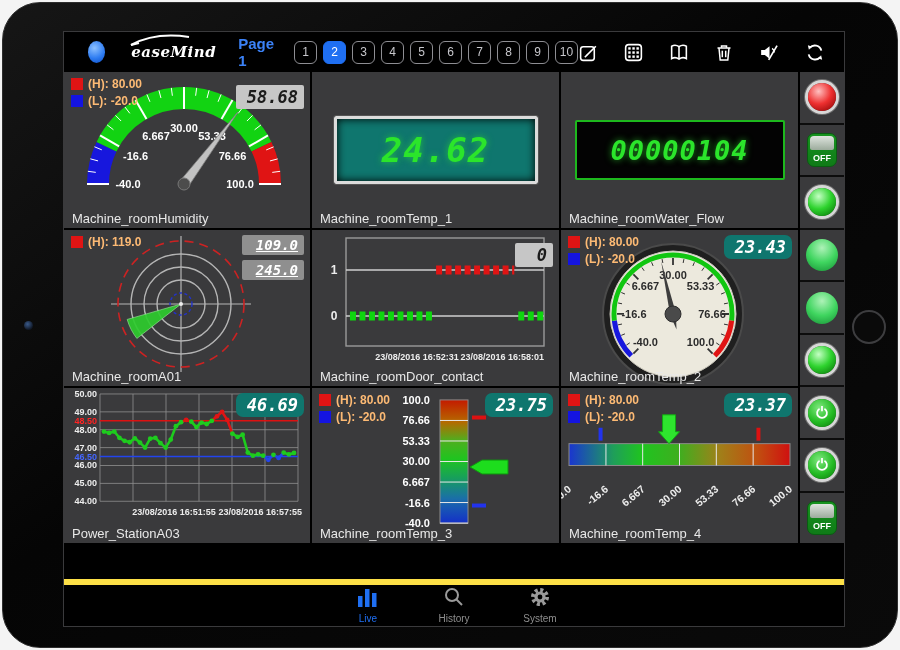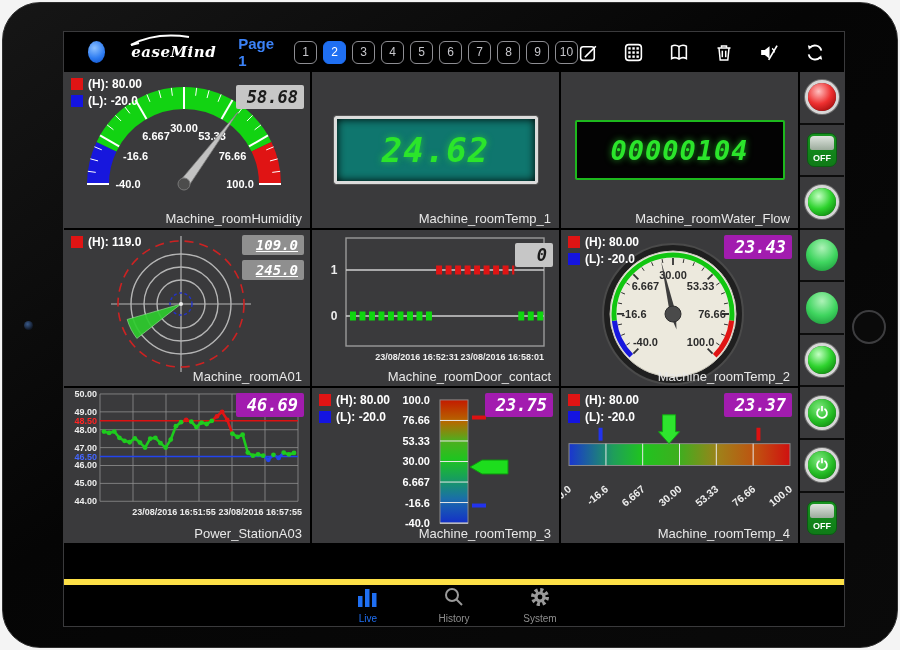--- a/index.html
+++ b/index.html
@@ -26,31 +26,31 @@
     display:flex;align-items:center;justify-content:center;box-sizing:border-box;cursor:pointer;}
   .pbtn.active{background:#1f6ff2;border-color:#1f6ff2;color:#fff;}
   .tb-icons{display:flex;gap:24px;margin-left:auto;margin-right:18px;align-items:center;}
   .tb-icons svg{display:block;cursor:pointer;}
   
   .grid{position:absolute;left:0;top:40px;width:780px;height:473px;display:grid;
     grid-template-columns:246px 247px 237px 1fr;grid-template-rows:156px 156px 155px;gap:2px;background:#000;}
   .panel{background:#3a3a3c;position:relative;overflow:hidden;}
   .panel svg.wsvg{position:absolute;left:0;top:0;width:100%;height:100%;}
   .legend{position:absolute;left:7px;top:5px;display:flex;flex-direction:column;gap:3px;z-index:3;}
-  .lrow{display:flex;align-items:center;gap:5px;color:#ffffff;font-size:12px;font-weight:bold;}
+  .lrow{display:flex;align-items:center;gap:5px;color:#fdba74;font-size:12px;font-weight:bold;}
   .sq{width:12px;height:12px;display:inline-block;}
   .sq.red{background:#e01414;} .sq.blue{background:#1414e0;}
   .valbox{position:absolute;right:6px;top:5px;z-index:3;text-align:right;padding:2px 6px;border-radius:2px;
     font-family:"DejaVu Sans Mono",monospace;font-style:italic;font-weight:bold;font-size:17px;line-height:20px;}
   .valbox.light{background:#c6c6c6;color:#1b1b1b;min-width:56px;margin-top:8px;}
-  .valbox.gray{background:#a21caf;color:#fff;min-width:56px;}
+  .valbox.gray{background:#0f766e;color:#fff;min-width:56px;border-radius:7px;}
   .valbox.gray2{background:#8f8f8f;color:#fff;min-width:50px;font-size:14px;line-height:16px;margin-bottom:2px;text-decoration:underline;}
   .valstack{position:absolute;right:6px;top:5px;z-index:3;display:flex;flex-direction:column;gap:3px;align-items:flex-end;}
   .valstack .valbox{position:static;}
-  .footer{position:absolute;left:8px;right:8px;bottom:2px;display:flex;justify-content:flex-end;z-index:3;
+  .footer{position:absolute;left:8px;right:8px;bottom:2px;display:flex;justify-content:flex-start;z-index:3;
     color:#e8e8e8;font-size:13px;}
   
   .digi-frame{position:absolute;left:50%;top:44px;transform:translateX(-50%);width:198px;height:62px;
     background:#0f766e;border:3px solid #dcdcdc;outline:1px solid #555;border-radius:2px;
     display:flex;align-items:center;justify-content:center;box-shadow:inset 0 0 8px #000;}
   .counter-frame{position:absolute;left:50%;top:48px;transform:translateX(-50%);width:206px;height:56px;
     background:#030303;border:2px solid #1db81d;border-radius:2px;display:flex;align-items:center;justify-content:center;}
   .green-seg{font-family:"DejaVu Sans Mono",monospace;font-style:italic;font-weight:bold;color:#2be52b;
     text-shadow:0 0 7px rgba(46,229,46,.65);letter-spacing:1px;}
   .digi-frame .green-seg{font-size:34px;}

